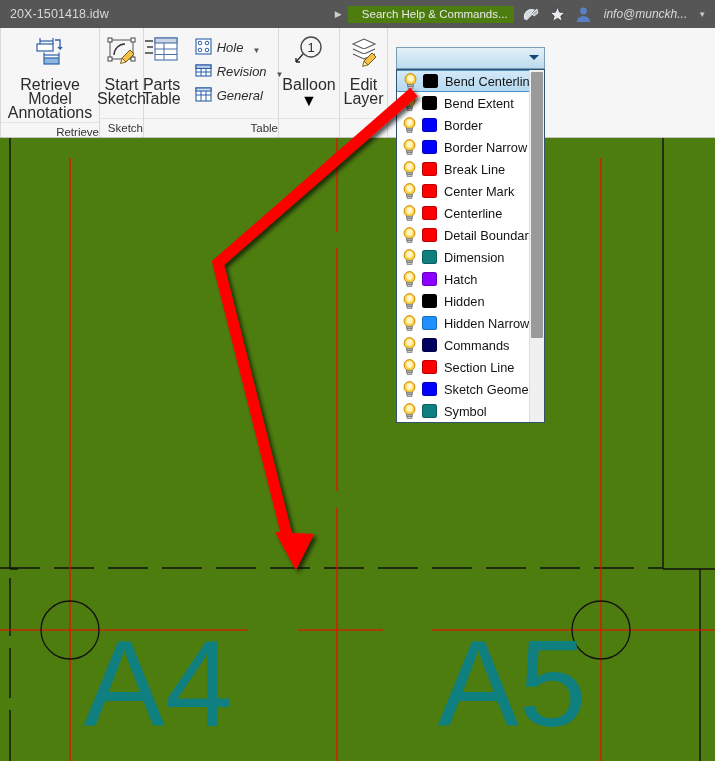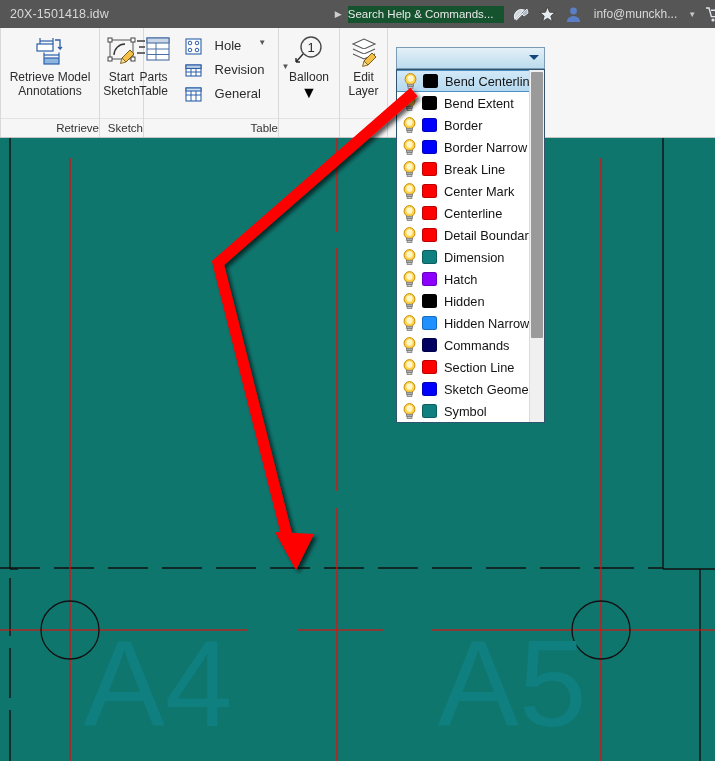--- a/index.html
+++ b/index.html
@@ -19,30 +19,31 @@
     display: flex; align-items: center;
   }
   .titlebar .doc-title {
     color: #d8d8d8; font-size: 12.5px; padding-left: 10px; white-space: nowrap;
     letter-spacing: .1px;
   }
   .titlebar .qat-arrow {
     color: #cfcfcf; font-size: 9px; margin-left: 226px; margin-right: 6px;
   }
   .search-box {
-    width: 172px; height: 17px; background: #14532d;
+    width: 172px; height: 17px; background: #4d7c0f;
     color: #e6e6e6; font-size: 11.5px;
-    display: flex; align-items: center; padding-left: 0;
+    display: flex; align-items: center; padding-left: 10px;
     border: none;
+    text-align: center;
   }
   .search-box::placeholder { color: #e8e8e8; opacity: 1; }
   .tb-icons { display: flex; align-items: center; gap: 9px; margin-left: 9px; }
   .tb-ico { width: 17px; height: 17px; position: relative; }
   .tb-user-name {
-    color: #d9d9d9; font-size: 12px; margin-left: 3px; white-space: nowrap;
+    color: #d9d9d9; font-size: 12px; margin-left: 3px; white-space: nowrap; font-style: italic;
   }
   .tb-caret { color: #c9c9c9; font-size: 8px; margin-left: 2px; }
 
   
   .ribbon {
     position: absolute; top: 28px; left: 0; width: 715px; height: 110px;
     background: #f6f6f6;
     border-bottom: 1px solid #c4c4c4;
   }
   .ribbon-inner { display: flex; height: 100%; }
@@ -58,24 +59,24 @@
   }
   .rgroup-title {
     font-size: 11.5px; color: #333; height: 19px; line-height: 19px;
     width: 100%; text-align: right; border-top: 1px solid #e3e3e3;
   }
   .bigbtn {
     display: flex; flex-direction: column; align-items: center;
     padding: 2px 7px; cursor: default;
   }
   .bigbtn .lbl {
-    font-size: 12px; color: #2b2b2b; text-align: center; line-height: 14px;
-    margin-top: 2px;
-  }
-  .smallrow { display: flex; align-items: flex-start; gap: 13px; padding: 2px 3px; }
+    font-size: 16px; color: #2b2b2b; text-align: center; line-height: 14px;
+    margin-top: 10px;
+  }
+  .smallrow { display: flex; align-items: flex-end; gap: 5px; padding: 2px 3px; font-style: italic; }
   .smallrow .lbl { font-size: 13px; color: #2b2b2b; }
   .smallrow .dd { font-size: 8px; color: #555; margin-left: 4px; }
   .icon32 { width: 34px; height: 32px; }
   .icon16 { width: 17px; height: 17px; }
 
   
   .layer-combo {
     position: absolute; left: 396px; top: 47px; width: 149px; height: 22px;
     background: linear-gradient(#e3f0f8, #bcdcee);
     border: 1px solid #7a9cb5;
@@ -121,21 +122,21 @@
     background: #f0f0f0; border-left: 1px solid #dcdcdc;
   }
   .list-thumb {
     position: absolute; left: 1px; top: 2px; width: 12px; height: 266px;
     background: #9a9a9a; border-radius: 1px;
   }
 
   
   .canvas {
     position: absolute; left: 0; top: 138px; width: 715px; height: 623px;
-    background: #0f766e; overflow: hidden;
+    background: #4d7c0f; overflow: hidden;
   }
   .canvas svg { display: block; }
 
   
   .annot { position: absolute; left: 0; top: 0; width: 715px; height: 761px;
            pointer-events: none; z-index: 60; }
 </style>
 </head>
 <body>
 

